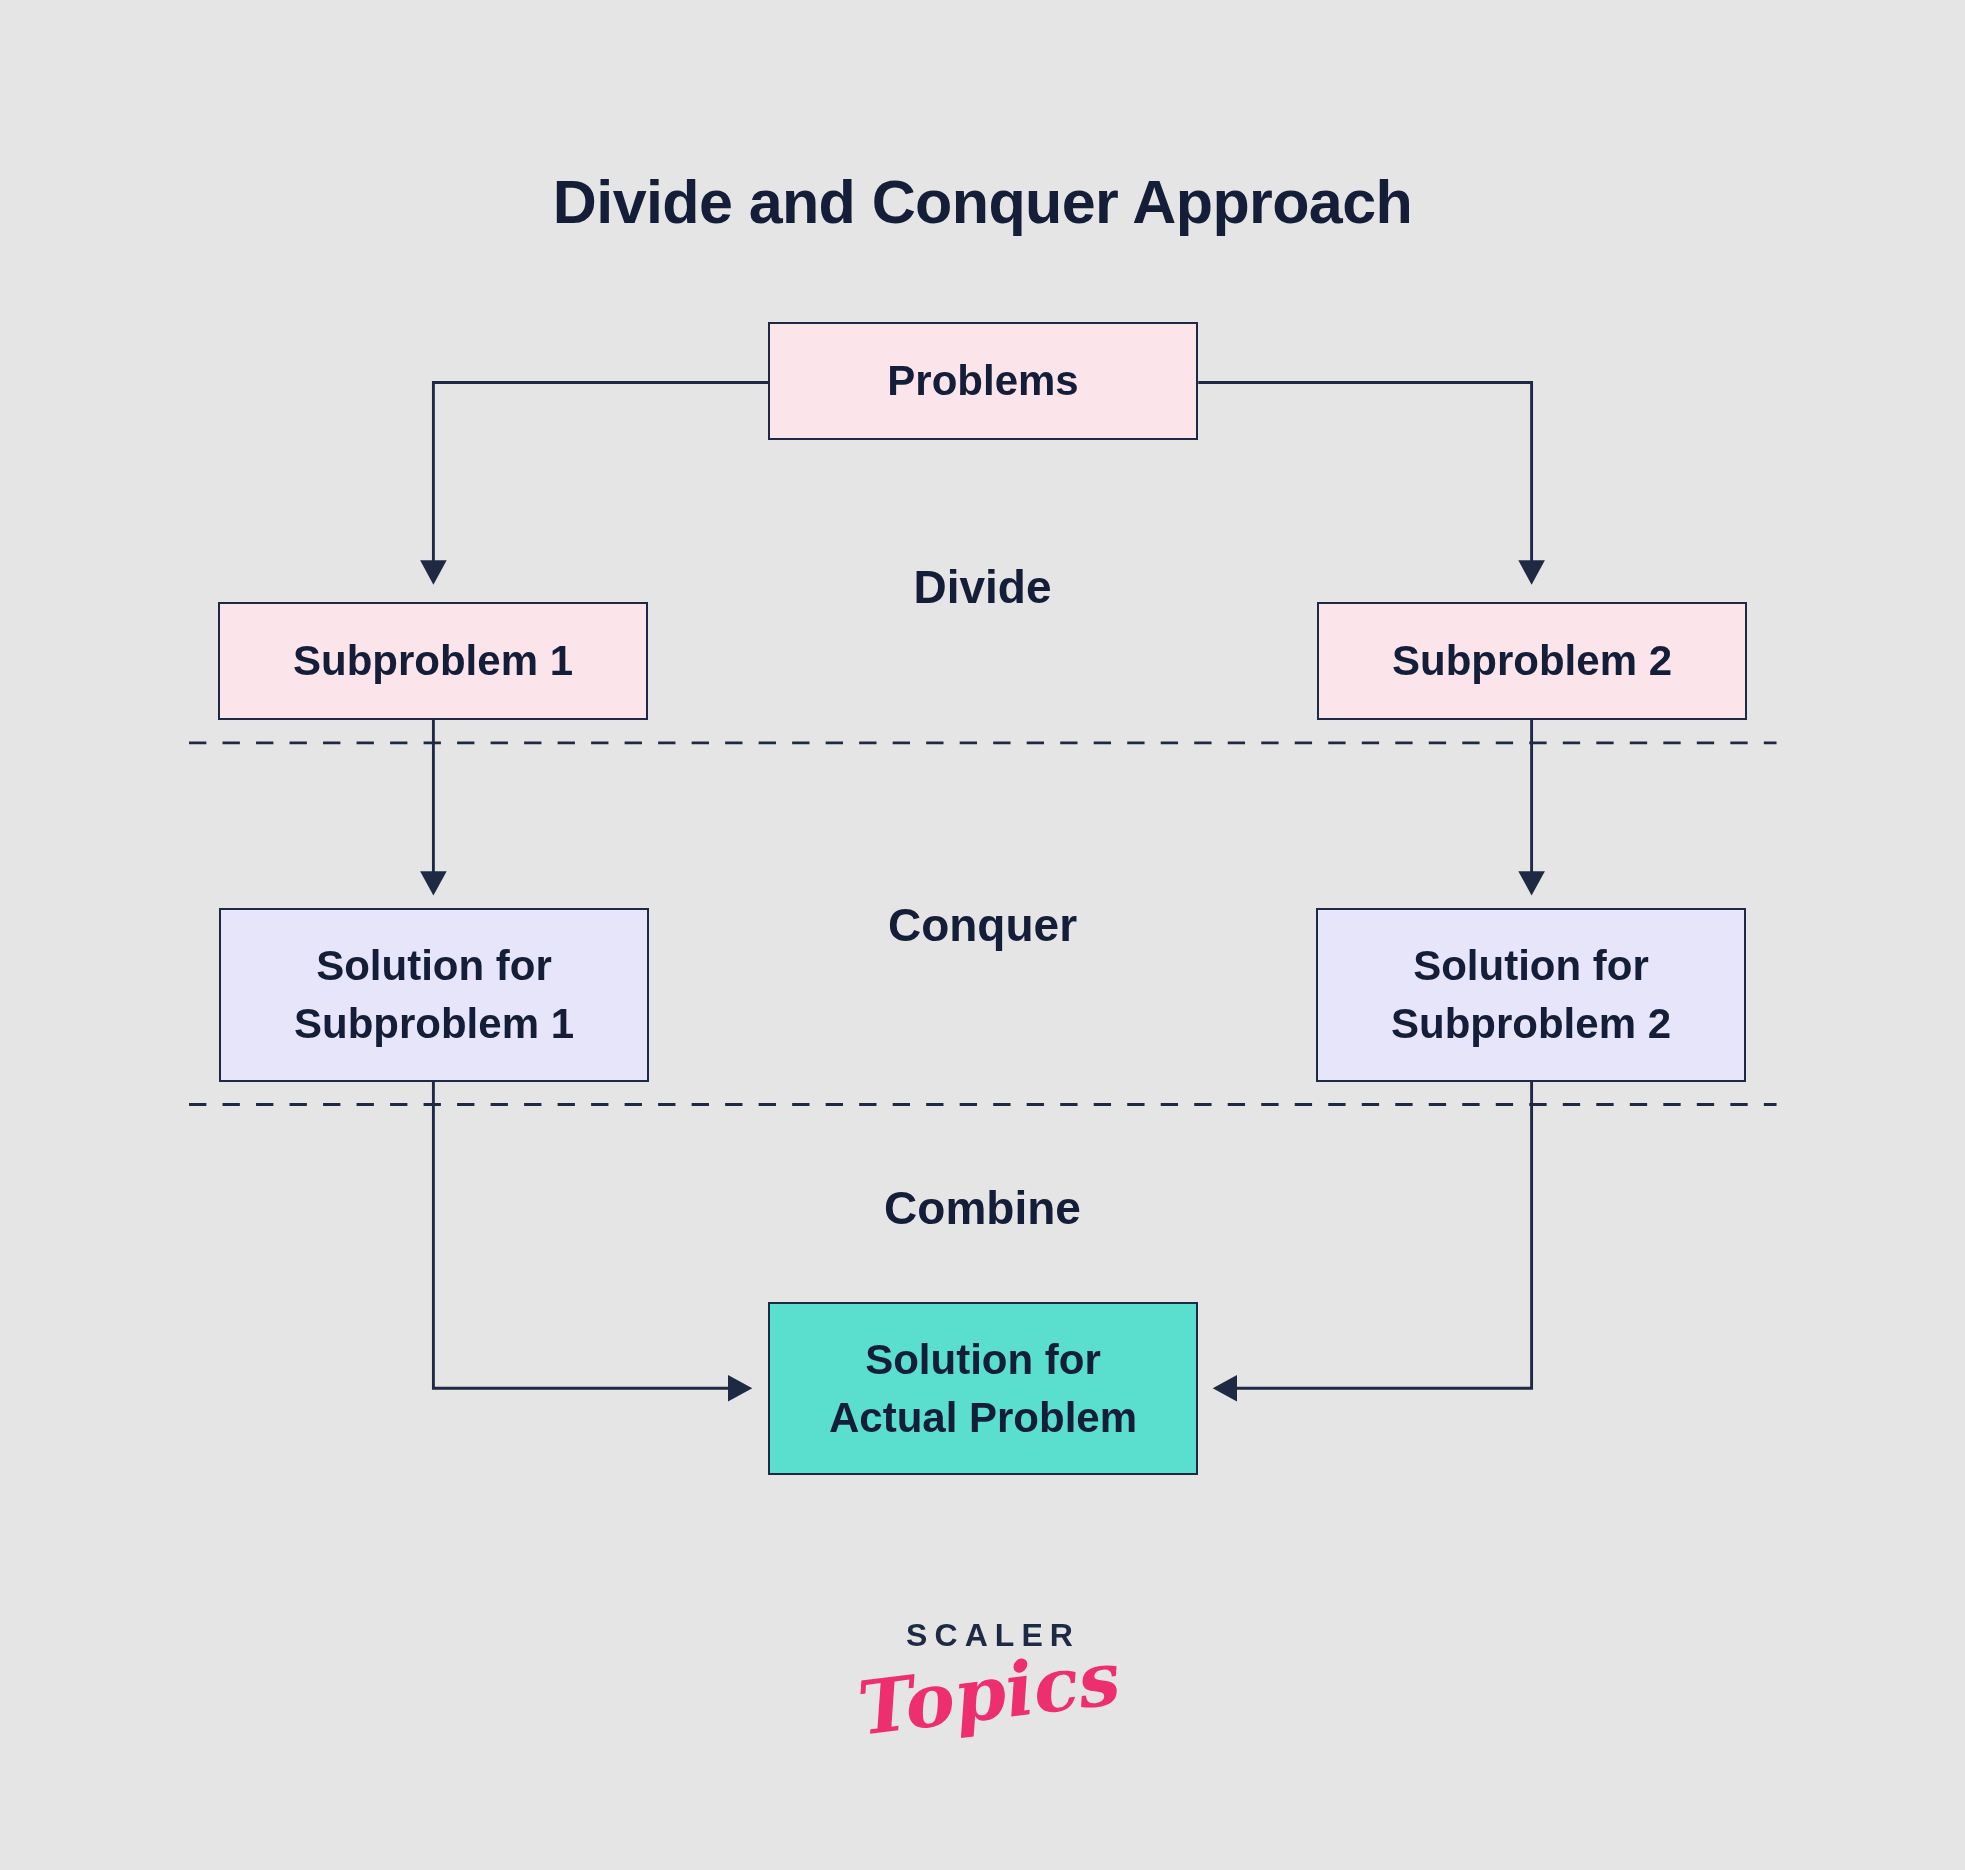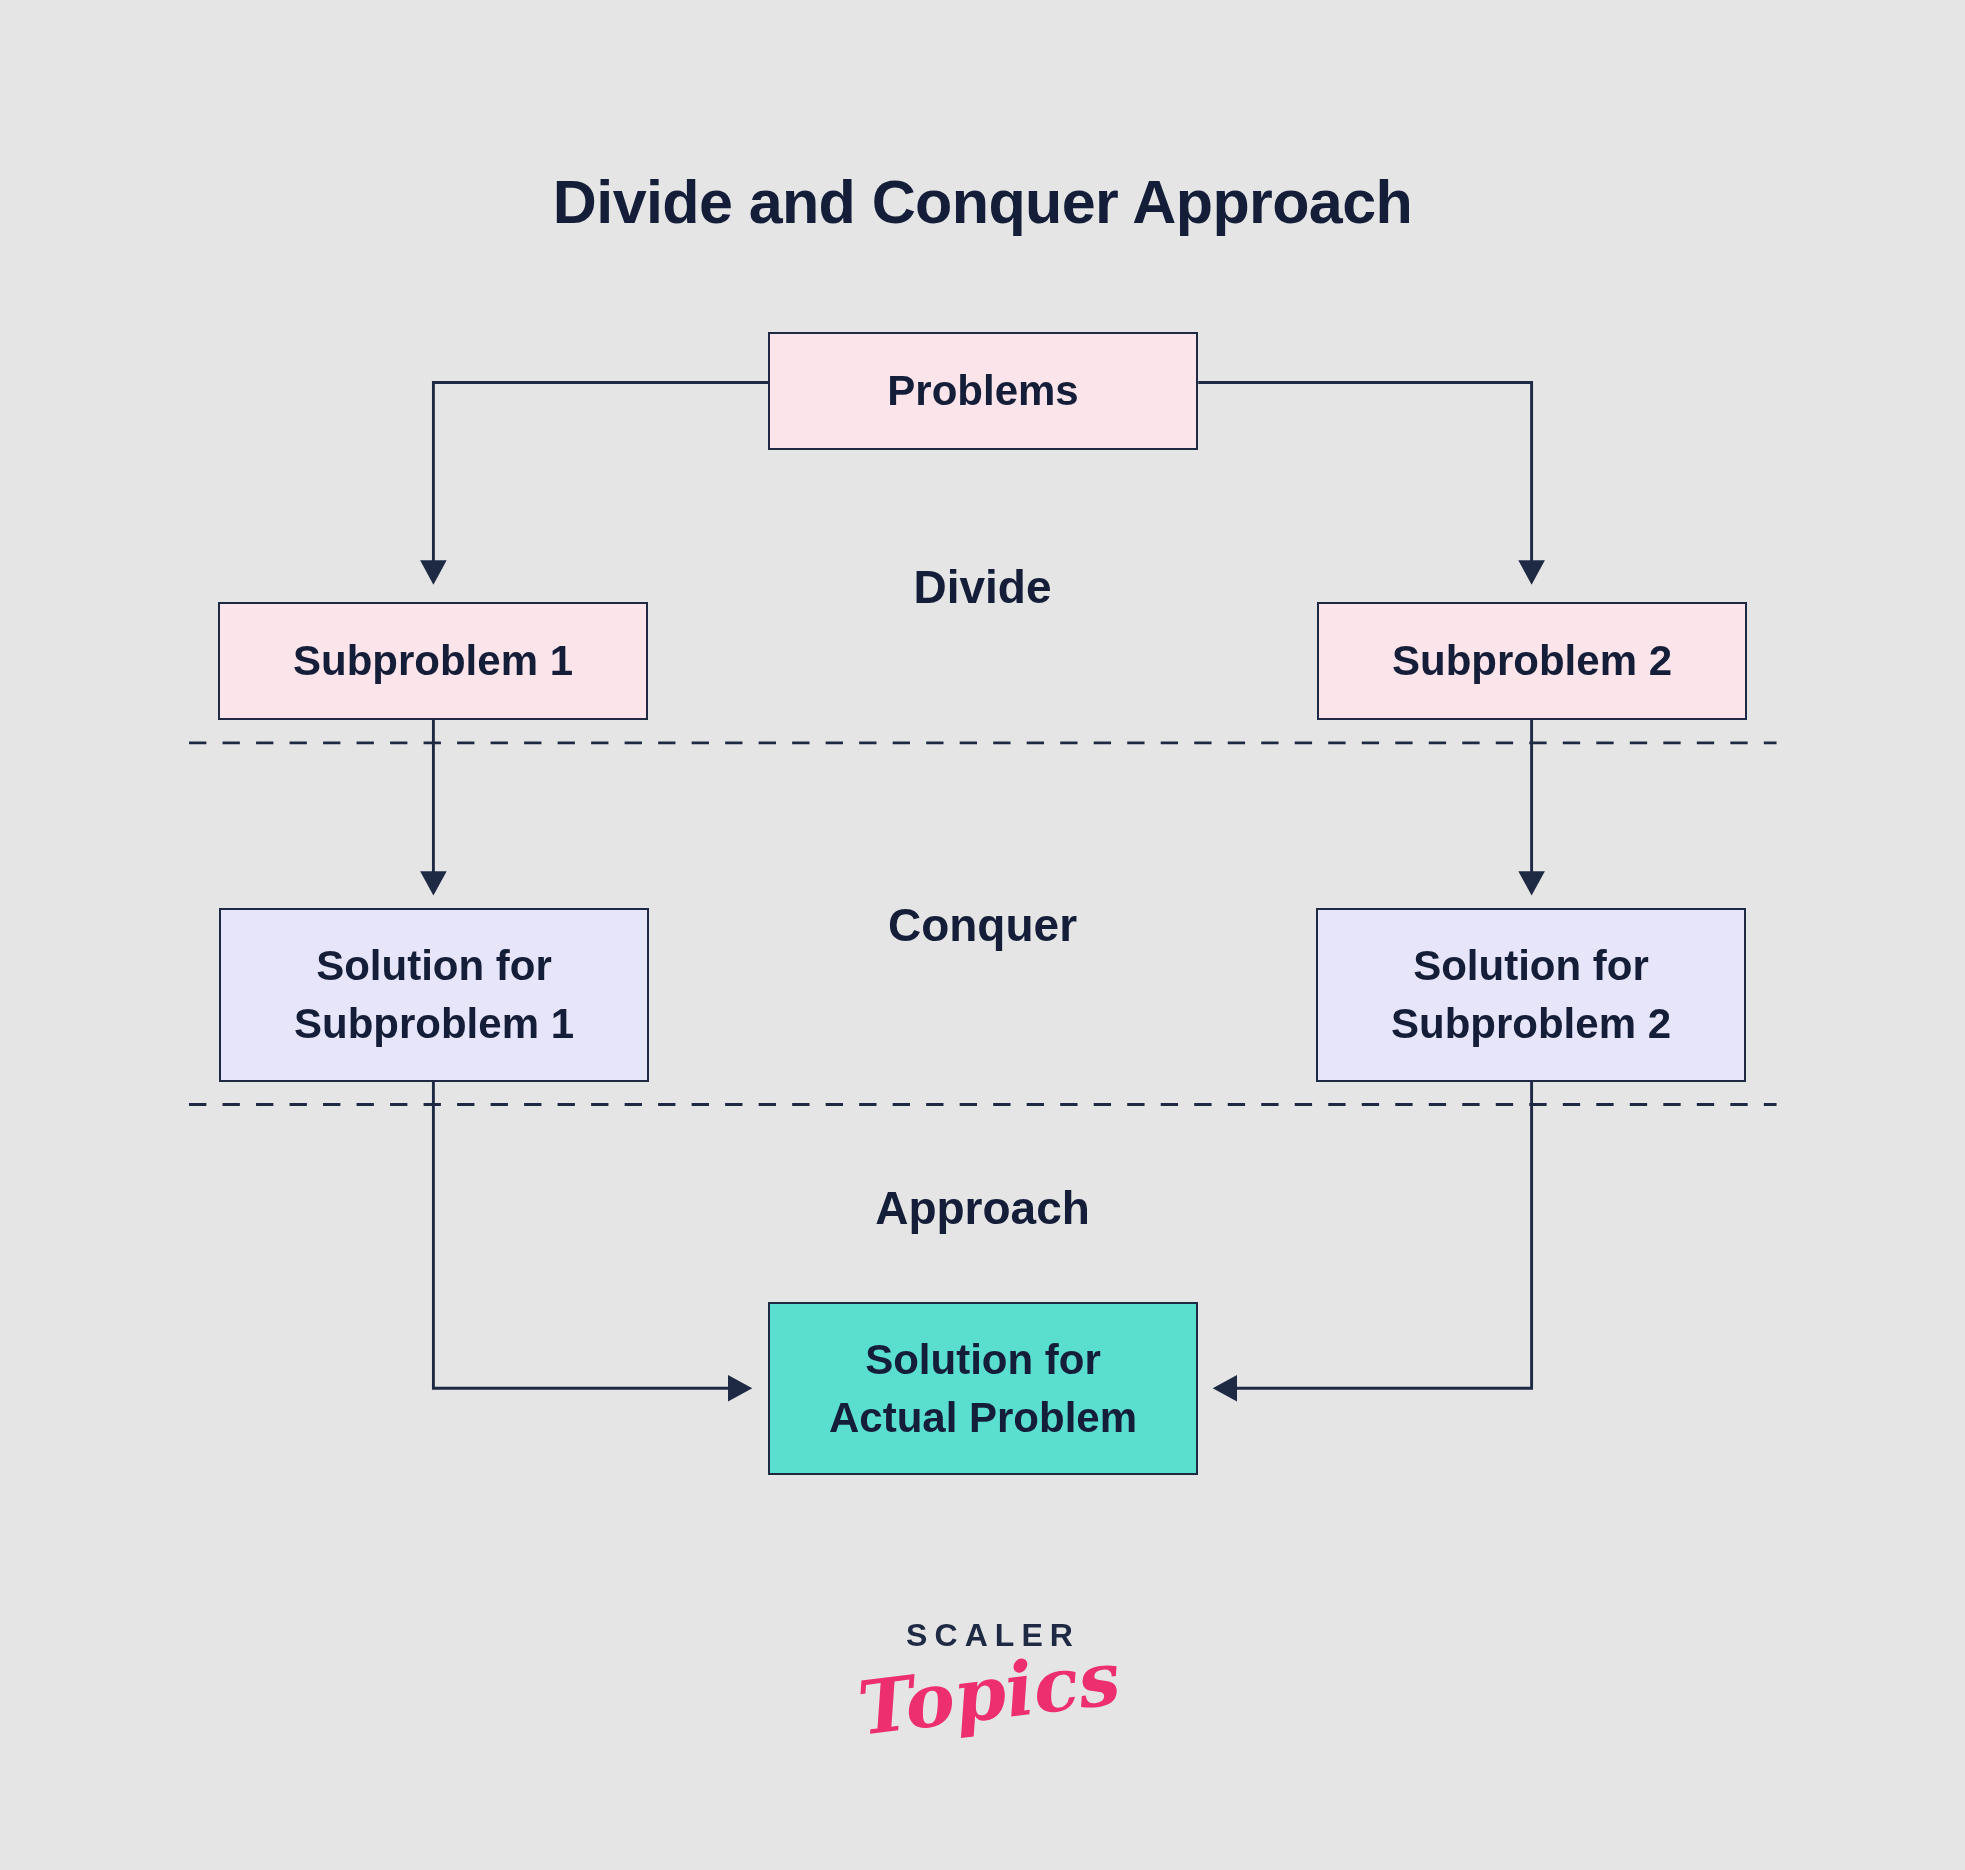--- a/index.html
+++ b/index.html
@@ -30,21 +30,21 @@
     border:2.9px solid #1e2a44;
     display:flex;align-items:center;justify-content:center;
     text-align:center;
     font-size:42px;font-weight:bold;color:#141e38;
     line-height:1.38;
     white-space:pre-line;
   }
   .node.pink{background:#fce4eb;}
   .node.lavender{background:#e7e5f9;}
   .node.teal{background:#5adecd;}
-  .node.problems{left:768px;top:332px;width:430px;height:118px;}
+  .node.problems{left:768px;top:322px;width:430px;height:118px;}
   .node.subproblem-1{left:218px;top:602px;width:430px;height:118px;}
   .node.subproblem-2{left:1317px;top:602px;width:430px;height:118px;}
   .node.solution-1{left:219px;top:908px;width:430px;height:174px;}
   .node.solution-2{left:1316px;top:908px;width:430px;height:174px;}
   .node.solution-final{left:768px;top:1302px;width:430px;height:173px;}
   .logo{
     position:absolute;left:0;top:1618px;width:1965px;
     text-align:center;
     padding-left:7px;
   }
@@ -104,21 +104,21 @@
   <div class="node pink subproblem-2">Subproblem 2</div>
 
   <div class="stage-label conquer">Conquer</div>
 
   <div class="node lavender solution-1">Solution for
 Subproblem 1</div>
 
   <div class="node lavender solution-2">Solution for
 Subproblem 2</div>
 
-  <div class="stage-label combine">Approach</div>
+  <div class="stage-label combine">Combine</div>
 
   <div class="node teal solution-final">Solution for
 Actual Problem</div>
 
   <div class="logo">
     <div class="logo-brand">SCALER</div>
     <div class="logo-product-wrap">
       <span class="logo-product">Topics</span>
     </div>
   </div>

